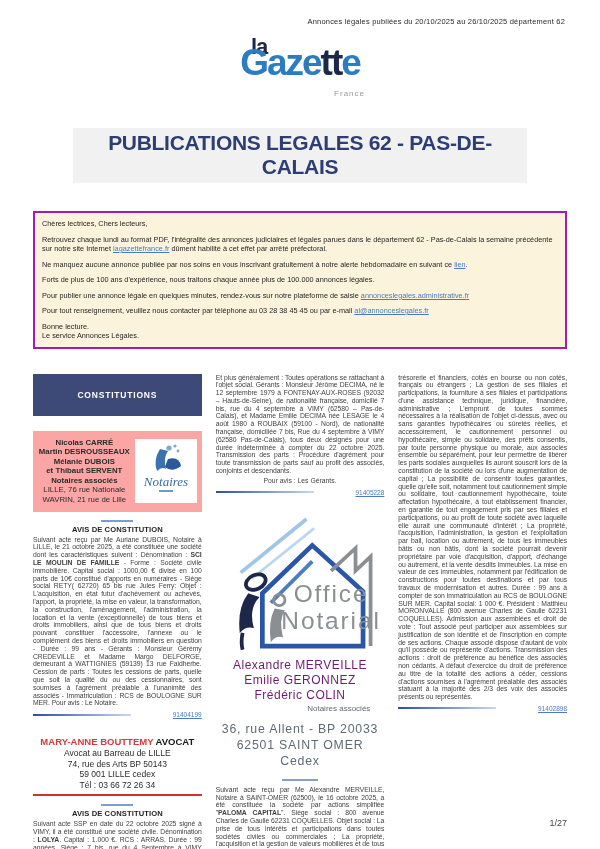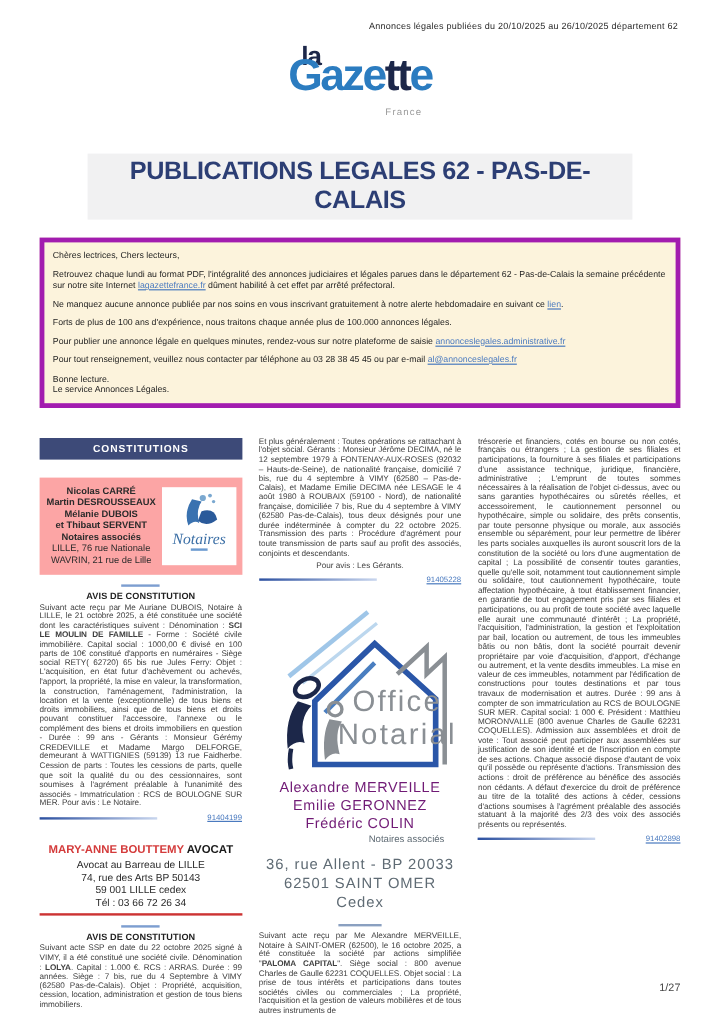--- a/index.html
+++ b/index.html
@@ -20,46 +20,46 @@
     position:absolute; left:26px; top:-2px;
     font-size:22px; font-weight:bold; color:#1c2749; letter-spacing:-1px;
   }
   .logo-word {
     position:absolute; left:0; top:8px; width:150px; text-align:center;
     font-size:37px; font-weight:bold; letter-spacing:-2px; line-height:1;
   }
   .lw-blue { color:#2b7cc0; }
   .lw-navy { color:#1c2749; }
   .logo-country {
-    position:absolute; right:23px; top:53px;
+    position:absolute; right:10px; top:53px;
     font-size:8px; color:#9a9a9a; letter-spacing:1px;margin-left:32px;
   }
   
   .banner {
     margin:10px 73px 0; background:#f1f1f2; text-align:center;
     font-size:21px; font-weight:bold; color:#2c3e74; letter-spacing:-0.3px;
     padding:3px 0 4px;
   }
   
   .intro {
-    margin:15px 33px 0; border:4px solid #a21caf; background:#fcf3dc;
+    margin:28px 33px 0; border:2px solid #a21caf; background:#fcf3dc;
     padding:4px 7px 6px; font-size:7.3px; line-height:9.5px; color:#1f1f1f;
   }
   .intro p { margin:6px 0 0; }
   .intro p:first-child { margin-top:2px; }
   .intro a { color:#4a7abf; text-decoration:underline; cursor:pointer; }
   
   .cols {
     display:flex; gap:14px; padding:0 33px; margin-top:25px; align-items:flex-start;
   }
   .col { flex:1 1 0; min-width:0; }
   .section-header {
     background:#3d4a78; color:#ffffff; text-align:center;
     font-size:8.5px; font-weight:bold; letter-spacing:0.8px;
-    padding:4px 0; margin-bottom:15px;
+    padding:16px 0; margin-bottom:15px;
   }
   .notary-box {
     background:#fca5a5; display:flex; align-items:center; padding:7px 5px;
   }
   .notary-text { flex:1 1 auto; text-align:center; font-size:7.8px; line-height:9.6px; color:#2b2b2b; }
   .notary-text .nb { font-weight:bold; display:block; }
   .notary-text .na { display:block; }
   .notaires-badge { flex:0 0 62px; background:#ffffff; margin-left:4px; padding:2px 0; }
   .mini-rule { width:32px; height:2px; background:#7d9ed0; margin:8px auto 3px; }
   .avis-heading {

